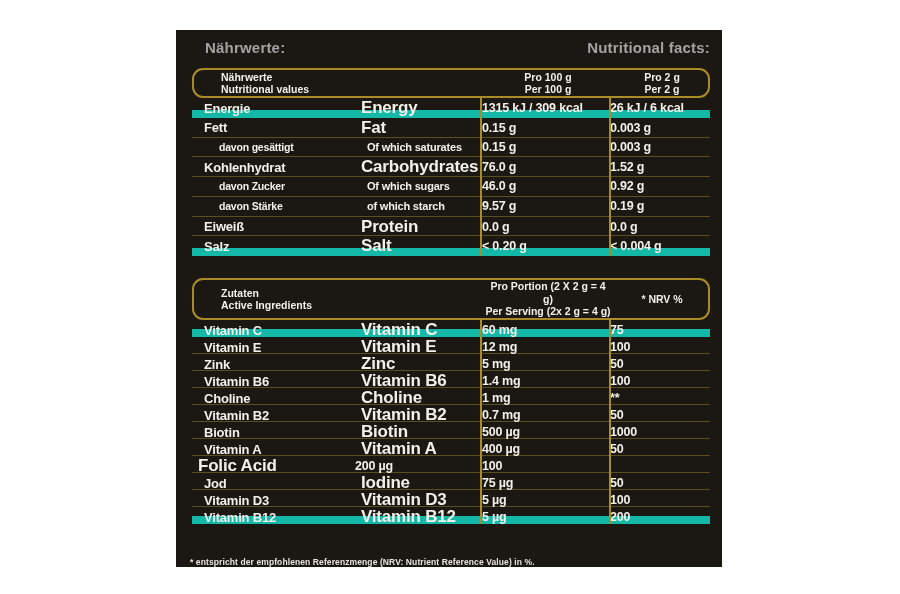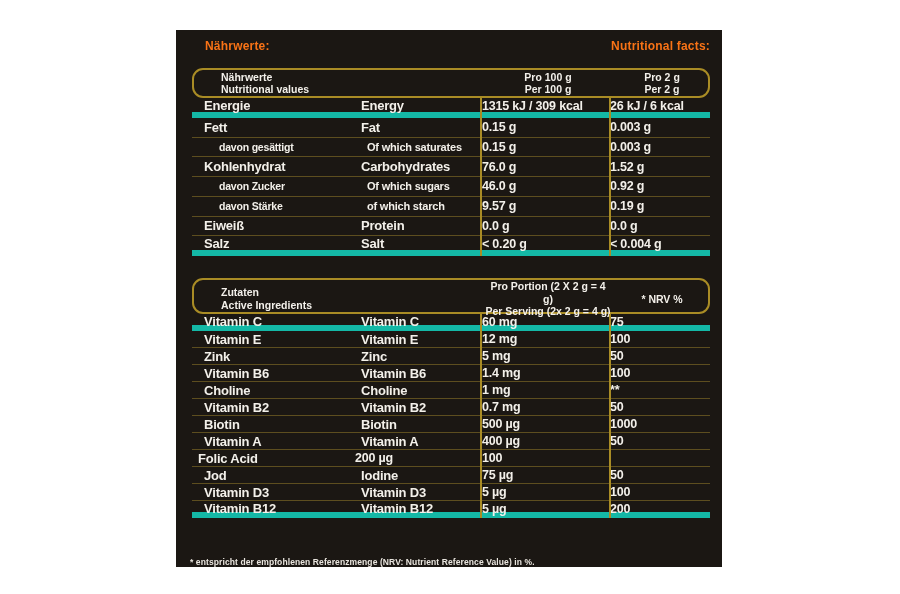--- a/index.html
+++ b/index.html
@@ -10,53 +10,53 @@
   }
   .panel{
     position:absolute;left:176px;top:30px;width:546px;height:537px;
     background:#1b1713;color:#f3f0ea;box-sizing:border-box;
   }
   
   .title-row{
     position:absolute;left:0;top:9px;width:100%;height:26px;
   }
   .title{
-    position:absolute;top:0;font-size:12px;font-weight:700;
-    color:#f97316;letter-spacing:.2px;white-space:nowrap;
+    position:absolute;top:0;font-size:15px;font-weight:700;
+    color:#a3a3a3;letter-spacing:.2px;white-space:nowrap;
   }
   .title.de{left:29px;}
   .title.en{right:12px;}
   
   .tbl{position:absolute;left:16px;width:518px;box-sizing:border-box;}
   .t1{top:38px;}
   .t2{top:248px;}
   .hbox{
     box-sizing:border-box;border:2px solid #a98c25;border-radius:11px;
     display:grid;grid-template-columns:290px 128px 100px;
     align-items:center;background:transparent;
   }
   .t1 .hbox{height:30px;}
-  .t2 .hbox{height:36px;}
+  .t2 .hbox{height:42px;}
   .hname{padding-left:27px;font-size:10.5px;font-weight:700;line-height:12.5px;color:#f3f0ea;}
   .hcol{font-size:10.5px;font-weight:700;line-height:12.5px;text-align:center;color:#f3f0ea;}
   .body{position:relative;}
   .vline{position:absolute;top:0;bottom:0;width:2px;background:#a98c25;z-index:2;}
   .vline.v1{left:288px;}
   .vline.v2{left:417px;}
   .row{
     display:grid;grid-template-columns:163px 127px 128px 100px;
     align-items:center;box-sizing:border-box;
     border-bottom:1px solid rgba(187,156,48,.42);
   }
   .t1 .row{height:19.75px;}
   .t2 .row{height:17px;}
-  .row.first,.row:last-child{border-bottom:6px solid #14b8a6;}
+  .row.first,.row:last-child{border-bottom:8px solid #14b8a6;}
   .cell{white-space:nowrap;}
   .cell.de{padding-left:12px;font-size:13px;font-weight:700;letter-spacing:-.2px;}
-  .cell.en{padding-left:6px;font-size:13px;font-weight:700;letter-spacing:-.2px;}
+  .cell.en{padding-left:6px;font-size:17px;font-weight:700;letter-spacing:-.2px;}
   .cell.val{text-align:left;font-size:12.5px;font-weight:700;letter-spacing:-.2px;}
   .row.sub .cell.de{padding-left:27px;font-size:10.5px;}
   .row.sub .cell.en{padding-left:12px;font-size:11px;}
   
   .footnote{
     position:absolute;left:14px;top:527px;font-size:8.5px;font-weight:700;
     color:#e9e5de;letter-spacing:.1px;white-space:nowrap;
   }
 </style>
 </head>

